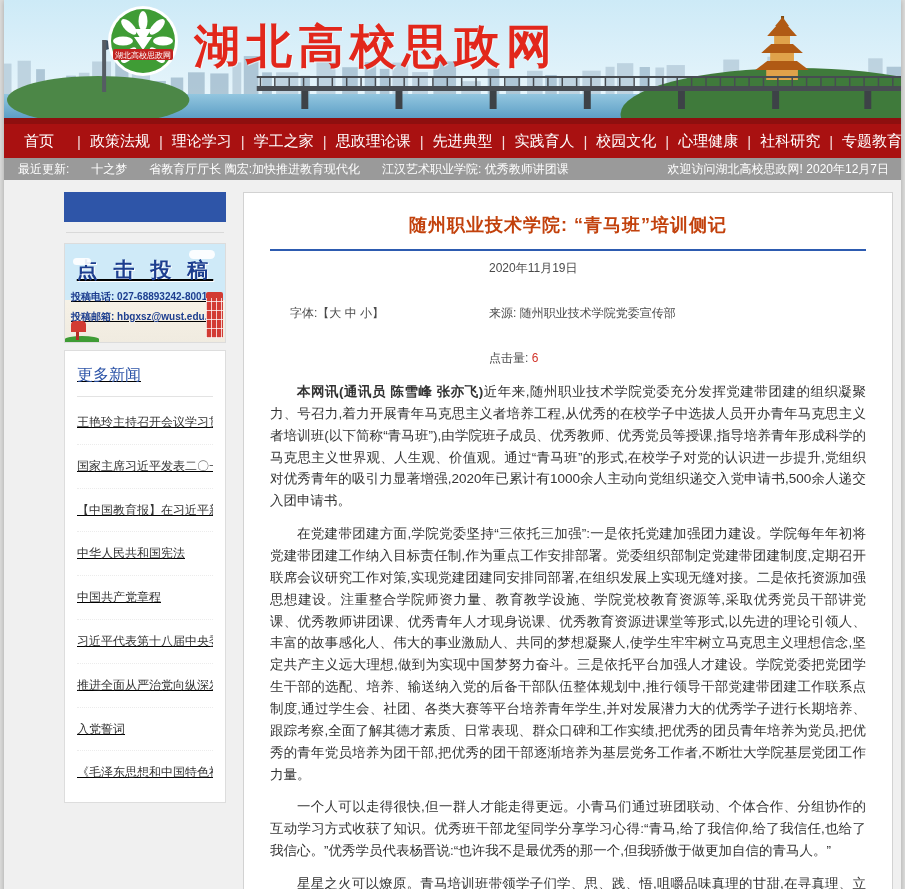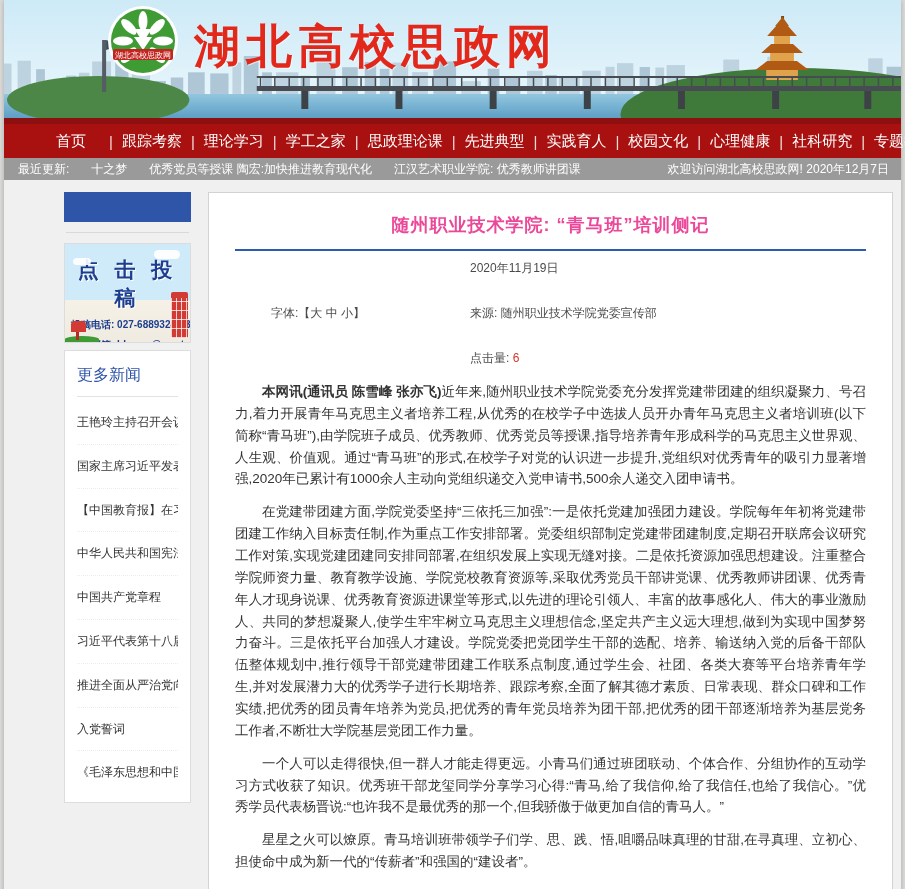--- a/index.html
+++ b/index.html
@@ -9,36 +9,36 @@
   
   .banner { position:relative; height:118px; overflow:hidden; }
   .banner svg.scene { position:absolute; inset:0; width:100%; height:100%; display:block; }
   .site-logo { position:absolute; left:102px; top:4px; width:74px; height:74px; }
   .site-title { position:absolute; left:190px; top:16px; font-family:"Liberation Serif", serif;
     font-size:46px; font-weight:bold; color:#e2271b; letter-spacing:6px;
     text-shadow:1px 1px 0 rgba(255,255,255,.55); white-space:nowrap; }
   .banner-strip { height:6px; background:#8e0f0f; }
 
   
-  .nav { height:34px; background:#a91111; display:flex; align-items:center; padding-left:52px;
+  .nav { height:34px; background:#a91111; display:flex; align-items:center; padding-left:20px;
     color:#fff; font-size:15px; }
   .nav .sep { color:#f3dada; margin:0 9px; font-weight:normal; }
   .nav .nav-item { cursor:pointer; white-space:nowrap; }
   .nav .nav-item:first-child { margin-right:14px; }
 
   
   .update-bar { height:22px; background:#9a9a9a; color:#fff; font-size:12px;
     display:flex; align-items:center; justify-content:space-between; padding:0 12px 0 14px; }
   .update-left { display:flex; gap:22px; white-space:nowrap; overflow:hidden; }
   .update-left .ticker { cursor:pointer; }
 
   
   .body-area { display:flex; align-items:flex-start; padding:12px 8px 18px 60px; gap:17px; }
 
-  .sidebar { width:127px; flex:none; }
+  .sidebar { width:162px; flex:none;text-decoration:underline; }
   .side-banner { height:30px; background:#2e55a8; cursor:pointer; }
   .side-divider { height:1px; background:#d9d9d9; margin:10px 2px; }
 
   .submit-card { position:relative; height:100px; overflow:hidden; cursor:pointer;
     background:linear-gradient(180deg,#cfeaf8 0%,#cfeaf8 57%,#f6f1e6 57%,#f0ebe0 100%);
     border:1px solid #dcdcdc; }
   .submit-title { text-align:center; margin-top:12px; font-size:21px; font-weight:bold;
     letter-spacing:5px; color:#1d3e8f; text-shadow:1px 1px 0 #fff; }
   .submit-line { font-size:10px; font-weight:bold; color:#1d3e8f; padding-left:6px; margin-top:6px;
     white-space:nowrap; }
@@ -58,24 +58,24 @@
   .news-box { margin-top:7px; background:#fff; border:1px solid #ddd; padding:12px 12px 8px; }
   .news-title { color:#2e55a8; font-size:16px; margin:2px 0 10px; font-weight:normal; }
   .news-head-divider { height:1px; background:#e3e3e3; margin-bottom:4px; }
   .news-list { list-style:none; }
   .news-list li { font-size:12px; color:#333; padding:13px 0; cursor:pointer; line-height:1.4;
     border-bottom:1px dotted #ececec; white-space:nowrap; overflow:hidden; }
   .news-list li:last-child { border-bottom:none; }
 
   
   .main { flex:1; background:#fff; border:1px solid #d2d2d2; padding:20px 26px 18px; min-height:620px; }
-  .article-title { text-align:center; font-size:18px; color:#ec4899; font-weight:bold; letter-spacing:1px; }
+  .article-title { text-align:center; font-size:18px; color:#c2410c; font-weight:bold; letter-spacing:1px; }
   .title-rule { border:none; border-top:2px solid #2d5bb0; margin:12px 0 0; }
   .meta-row { display:flex; align-items:center; font-size:12px; color:#4a4a4a; margin-top:9px; }
-  .meta-font { margin-left:36px; cursor:pointer; }
+  .meta-font { margin-left:20px; cursor:pointer; }
   .meta-mid { margin-left:105px; display:flex; gap:28px; white-space:nowrap;flex-direction:column; }
   .meta-hits em { font-style:normal; color:#d2342a; }
   .article-body { margin-top:14px; }
   .article-body p { font-size:13.5px; color:#333; line-height:1.62; text-indent:2em;
     margin:11px 0; text-align:justify; }
   .article-body p b { font-weight:bold; }
 
   .qr-block { text-align:center; margin-top:22px; }
   .qr-frame { display:inline-block; line-height:0; }
 </style>
@@ -194,21 +194,21 @@
       <text x="37" y="53.5" text-anchor="middle" font-size="8" fill="#ffffff">湖北高校思政网</text>
     </svg>
 
     <div class="site-title">湖北高校思政网</div>
   </div>
   <div class="banner-strip"></div>
 
   <div class="nav">
     <span class="nav-item">首页</span>
     <span class="sep">|</span>
-    <span class="nav-item">跟踪考察</span>
+    <span class="nav-item">政策法规</span>
     <span class="sep">|</span>
     <span class="nav-item">理论学习</span>
     <span class="sep">|</span>
     <span class="nav-item">学工之家</span>
     <span class="sep">|</span>
     <span class="nav-item">思政理论课</span>
     <span class="sep">|</span>
     <span class="nav-item">先进典型</span>
     <span class="sep">|</span>
     <span class="nav-item">实践育人</span>
@@ -220,21 +220,21 @@
     <span class="nav-item">社科研究</span>
     <span class="sep">|</span>
     <span class="nav-item">专题教育</span>
 
   </div>
 
   <div class="update-bar">
     <div class="update-left">
       <span>最近更新:</span>
       <span class="ticker">十之梦</span>
-      <span class="ticker">优秀党员等授课 陶宏:加快推进教育现代化</span>
+      <span class="ticker">省教育厅厅长 陶宏:加快推进教育现代化</span>
       <span class="ticker">江汉艺术职业学院: 优秀教师讲团课</span>
     </div>
     <div>欢迎访问湖北高校思政网! 2020年12月7日</div>
   </div>
 
   <div class="body-area">
 
     <div class="sidebar">
       <div class="side-banner"></div>
       <div class="side-divider"></div>

